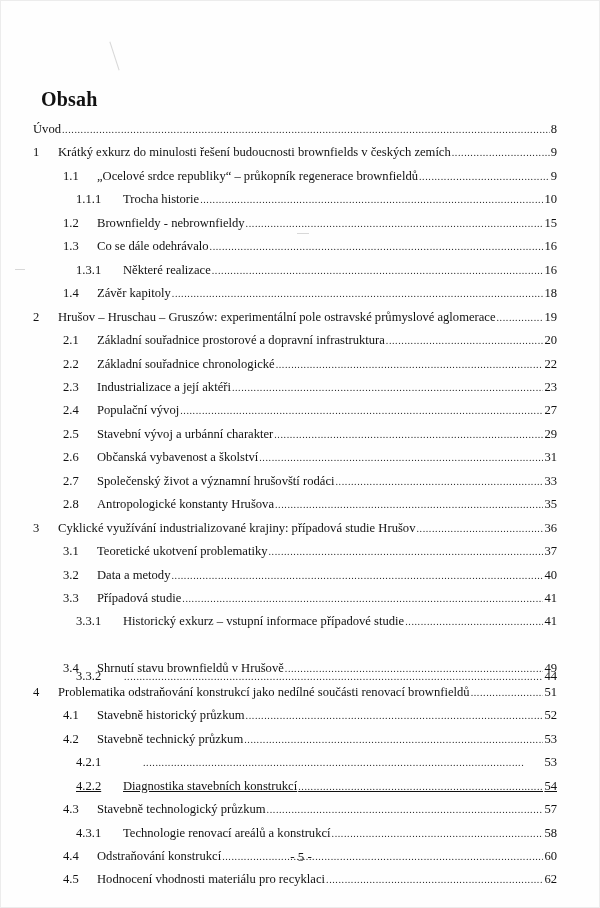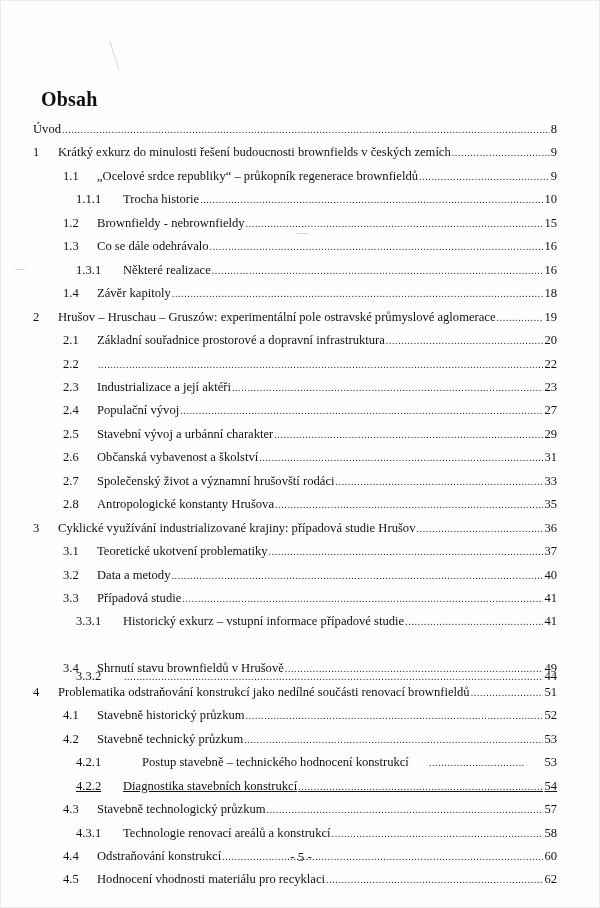--- a/index.html
+++ b/index.html
@@ -111,20 +111,21 @@
         <span class="pg">19</span>
       </div>
       <div class="row l2" style="top: 211.05px;">
         <span class="num">2.1</span>
         <span class="txt">Základní souřadnice prostorové a dopravní infrastruktura</span>
         <span class="dots"></span>
         <span class="pg">20</span>
       </div>
       <div class="row l2" style="top: 234.5px;">
         <span class="num">2.2</span>
+        <span class="txt">Základní souřadnice chronologické</span>
         <span class="dots"></span>
         <span class="pg">22</span>
       </div>
       <div class="row l2" style="top: 257.95px;">
         <span class="num">2.3</span>
         <span class="txt">Industrializace a její aktéři</span>
         <span class="dots"></span>
         <span class="pg">23</span>
       </div>
       <div class="row l2" style="top: 281.4px;">
@@ -211,21 +212,20 @@
         <span class="pg">52</span>
       </div>
       <div class="row l2" style="top: 609.7px;">
         <span class="num">4.2</span>
         <span class="txt">Stavebně technický průzkum</span>
         <span class="dots"></span>
         <span class="pg">53</span>
       </div>
       <div class="row l3" style="top: 633.15px; gap: 19px;">
         <span class="num">4.2.1</span>
-        <span class="txt">Postup stavebně – technického hodnocení konstrukcí</span>
         <span class="dots"></span>
         <span class="pg">53</span>
       </div>
       <div class="row l3" style="top: 656.6px; text-decoration: underline;">
         <span class="num">4.2.2</span>
         <span class="txt">Diagnostika stavebních konstrukcí</span>
         <span class="dots"></span>
         <span class="pg">54</span>
       </div>
       <div class="row l2" style="top: 680.05px;">

